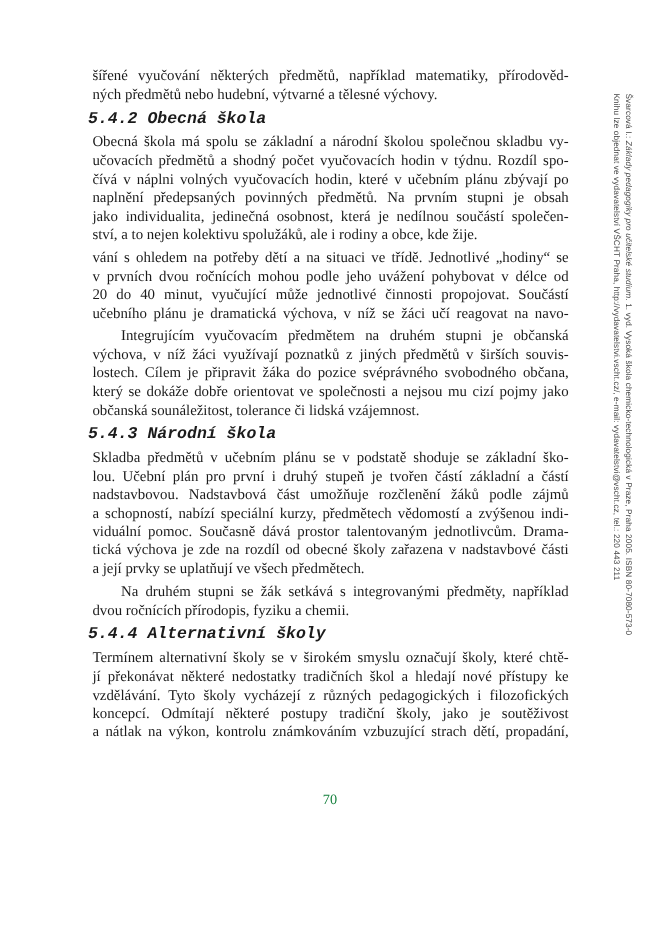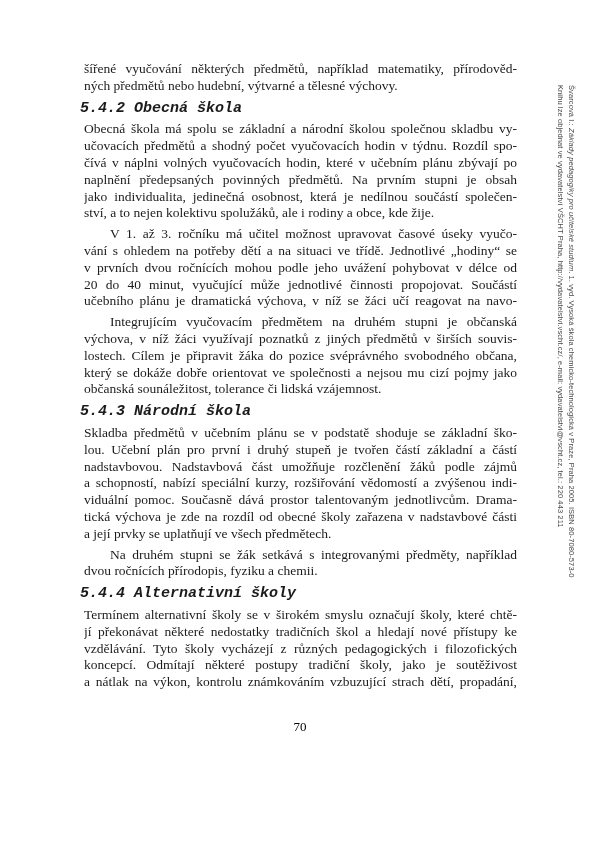--- a/index.html
+++ b/index.html
@@ -38,21 +38,21 @@
     white-space: nowrap;
     font-family: Liberation Mono, monospace;
   }
   .pagenum {
     position: absolute;
     top: 719px;
     left: 0;
     width: 600px;
     text-align: center;
     font-size: 13px;
-    color: #000000;
+    color: #15803d;
   }
   .sidebar {
     position: absolute;
     top: 85px;
     left: 577px;
     width: 545px;
     transform-origin: 0 0;
     transform: rotate(90deg);
     font-family: "Liberation Sans", "DejaVu Sans", sans-serif;
     font-size: 7.5px;
@@ -76,39 +76,38 @@
       <div class="heading">5.4.2 Obecná škola</div>
       <div class="para">
         <div class="line">Obecná škola má spolu se základní a národní školou společnou skladbu vy-</div>
         <div class="line">učovacích předmětů a shodný počet vyučovacích hodin v týdnu. Rozdíl spo-</div>
         <div class="line">čívá v náplni volných vyučovacích hodin, které v učebním plánu zbývají po</div>
         <div class="line">naplnění předepsaných povinných předmětů. Na prvním stupni je obsah</div>
         <div class="line">jako individualita, jedinečná osobnost, která je nedílnou součástí společen-</div>
         <div class="line last">ství, a to nejen kolektivu spolužáků, ale i rodiny a obce, kde žije.</div>
       </div>
       <div class="para">
-        <div class="line indent">V 1. až 3. ročníku má učitel možnost upravovat časové úseky vyučo-</div>
         <div class="line">vání s ohledem na potřeby dětí a na situaci ve třídě. Jednotlivé „hodiny“ se</div>
         <div class="line">v prvních dvou ročnících mohou podle jeho uvážení pohybovat v délce od</div>
         <div class="line">20 do 40 minut, vyučující může jednotlivé činnosti propojovat. Součástí</div>
         <div class="line">učebního plánu je dramatická výchova, v níž se žáci učí reagovat na navo-</div>
       </div>
       <div class="para">
         <div class="line indent">Integrujícím vyučovacím předmětem na druhém stupni je občanská</div>
         <div class="line">výchova, v níž žáci využívají poznatků z jiných předmětů v širších souvis-</div>
         <div class="line">lostech. Cílem je připravit žáka do pozice svéprávného svobodného občana,</div>
         <div class="line">který se dokáže dobře orientovat ve společnosti a nejsou mu cizí pojmy jako</div>
         <div class="line last">občanská sounáležitost, tolerance či lidská vzájemnost.</div>
       </div>
       <div class="heading">5.4.3 Národní škola</div>
       <div class="para">
         <div class="line">Skladba předmětů v učebním plánu se v podstatě shoduje se základní ško-</div>
         <div class="line">lou. Učební plán pro první i druhý stupeň je tvořen částí základní a částí</div>
         <div class="line">nadstavbovou. Nadstavbová část umožňuje rozčlenění žáků podle zájmů</div>
-        <div class="line">a schopností, nabízí speciální kurzy, rozšiřování vědomostí a zvýšenou indi-</div>
+        <div class="line">a schopností, nabízí speciální kurzy, předmětech vědomostí a zvýšenou indi-</div>
         <div class="line">viduální pomoc. Současně dává prostor talentovaným jednotlivcům. Drama-</div>
         <div class="line">tická výchova je zde na rozdíl od obecné školy zařazena v nadstavbové části</div>
         <div class="line last">a její prvky se uplatňují ve všech předmětech.</div>
       </div>
       <div class="para">
         <div class="line indent">Na druhém stupni se žák setkává s integrovanými předměty, například</div>
         <div class="line last">dvou ročnících přírodopis, fyziku a chemii.</div>
       </div>
       <div class="heading">5.4.4 Alternativní školy</div>
       <div class="para">

